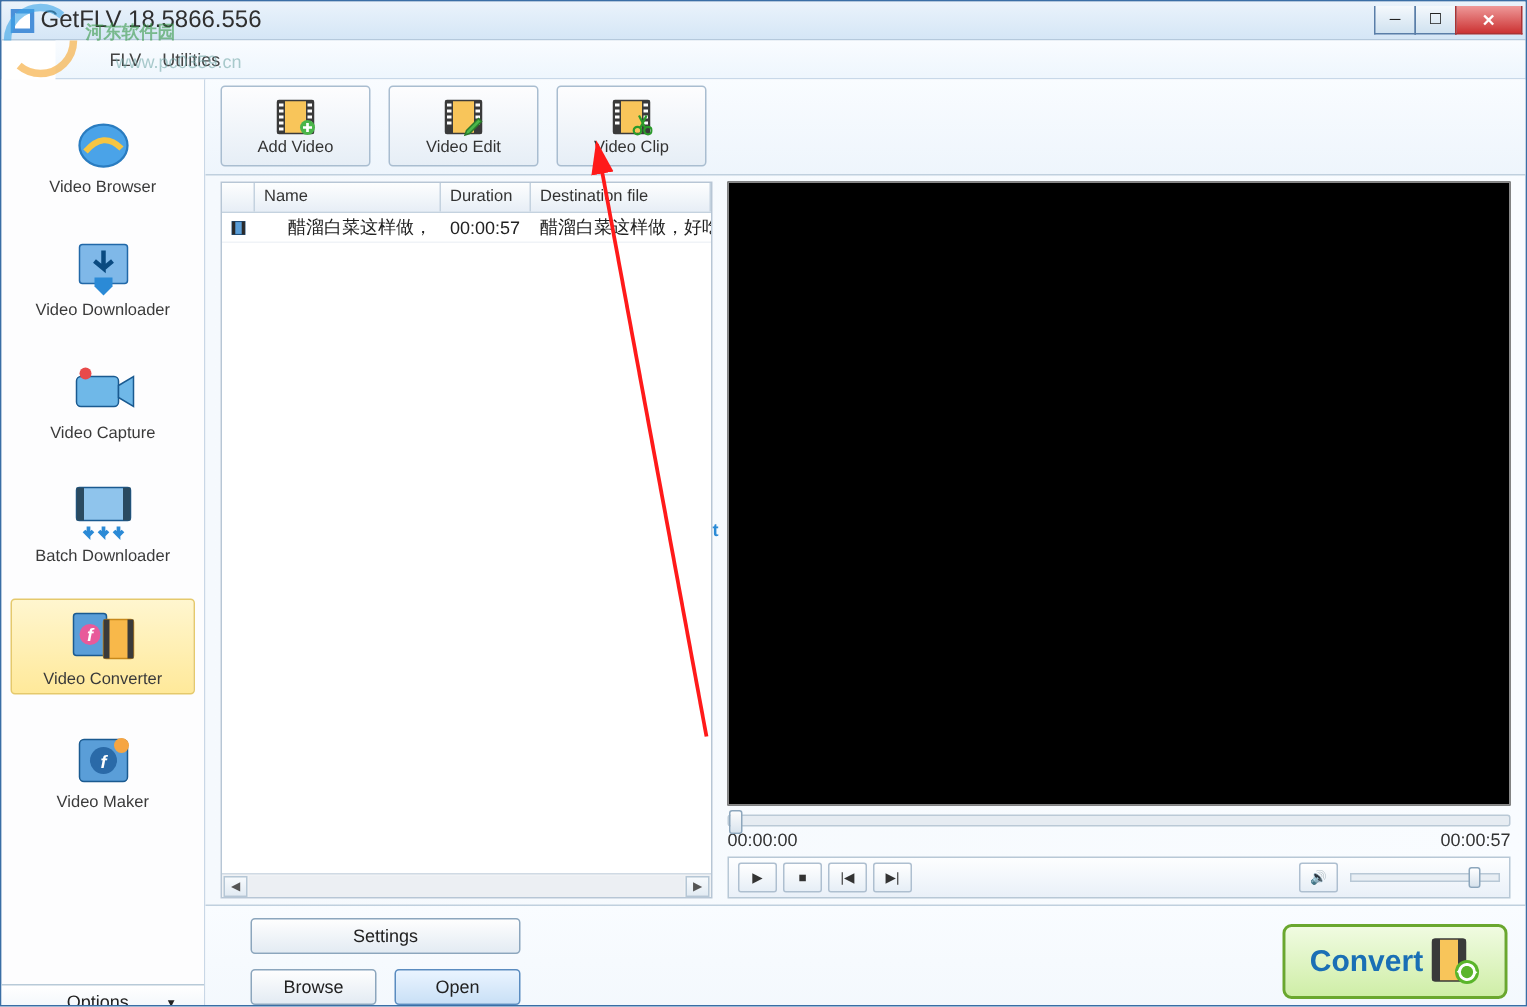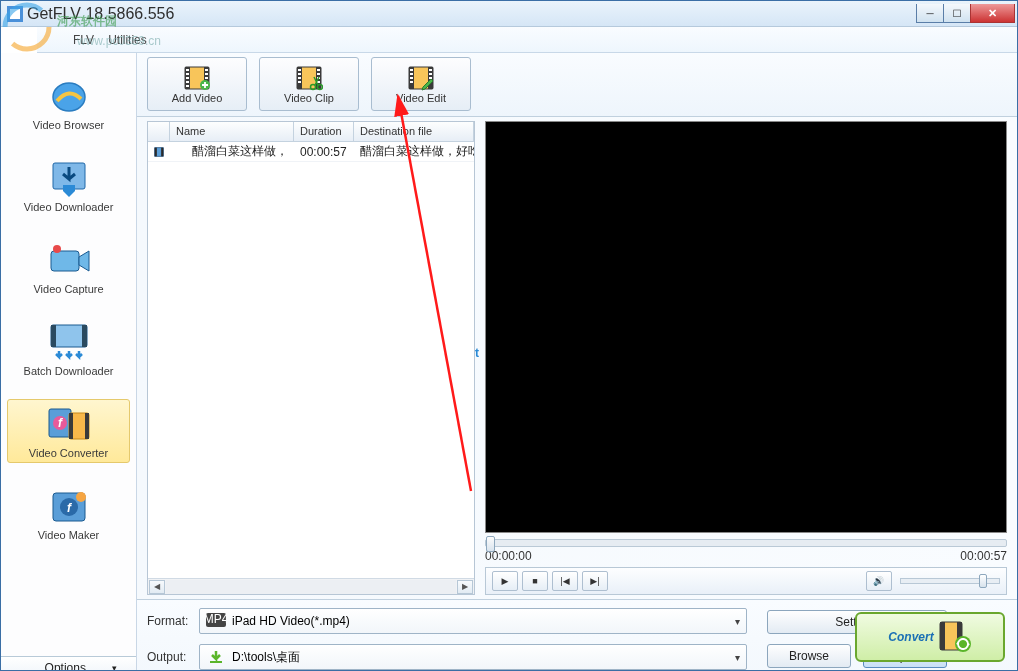--- a/index.html
+++ b/index.html
@@ -60,21 +60,21 @@
 .form-lbl { width: 52px; font-size: 12px; color: #333; }
 .combo { flex: 1; height: 26px; border: 1px solid #9fb4c7; background: linear-gradient(#fff, #f2f6fa); display: flex; align-items: center; padding: 0 6px; border-radius: 2px; position: relative; }
 .combo::after { content: "▾"; position: absolute; right: 6px; font-size: 10px; color: #444; }
 .combo-icon { width: 20px; height: 16px; margin-right: 6px; }
 .bot-mid { width: 180px; display: flex; flex-direction: column; gap: 10px; margin-left: 20px; }
 .std-btn { height: 24px; border: 1px solid #8ca6bd; border-radius: 3px; background: linear-gradient(#fefefe, #e3ebf3); font-size: 12px; color: #222; cursor: pointer; }
 .std-btn.open { background: linear-gradient(#eaf4ff, #c9e0f6); border-color: #5a8cc0; }
 .two-btn-row { display: flex; gap: 12px; }
 .two-btn-row .std-btn { flex: 1; }
 .big-convert { position: absolute; right: 12px; top: 12px; width: 150px; height: 50px; border: 2px solid #6aa72e; border-radius: 6px; background: linear-gradient(#f0fbe1, #cfeea7); display: flex; align-items: center; justify-content: center; cursor: pointer; }
-.big-convert .txt { font-size: 12px; font-weight: bold; font-style: italic; color: #1a6fb5; margin-right: 4px; }
+.big-convert .txt { font-size: 20px; font-weight: bold; color: #1a6fb5; margin-right: 4px; }
 .watermark { position: absolute; left: 0; top: 0; pointer-events: none; opacity: 0.6; }
 .arrow-annot { position: absolute; pointer-events: none; }
 .split-t { position: absolute; left: 474px; top: 345px; color: #2a8ad6; font-weight: bold; font-size: 12px; }
 
 
 </style>
 </head>
 <body>
 
 <div class="titlebar">
@@ -184,42 +184,42 @@
             <rect x="2" y="2" width="5" height="22" fill="#3a3a3a"></rect>
             <rect x="21" y="2" width="5" height="22" fill="#3a3a3a"></rect>
             <rect x="3" y="4" width="3" height="2" fill="#fff"></rect>
             <rect x="3" y="8" width="3" height="2" fill="#fff"></rect>
             <rect x="3" y="12" width="3" height="2" fill="#fff"></rect>
             <rect x="3" y="16" width="3" height="2" fill="#fff"></rect>
             <rect x="22" y="4" width="3" height="2" fill="#fff"></rect>
             <rect x="22" y="8" width="3" height="2" fill="#fff"></rect>
             <rect x="22" y="12" width="3" height="2" fill="#fff"></rect>
             <rect x="22" y="16" width="3" height="2" fill="#fff"></rect>
-            <circle cx="18" cy="22" r="2.5" fill="none" stroke="#2a9a2a" stroke-width="1.5"></circle>
-            <circle cx="25" cy="22" r="2.5" fill="none" stroke="#2a9a2a" stroke-width="1.5"></circle>
-            <path d="M20 20 l4-8 M23 20 l-4-8" stroke="#2a9a2a" stroke-width="1.5"></path>
+            <path d="M16 22 l8-8 2 2 -8 8 -3 1 z" fill="#4ab54a" stroke="#2a7a2a"></path>
           </svg>
-        <span class="lbl">Video Clip</span>
+        <span class="lbl">Video Edit</span>
       </div>
       <div class="tool-btn">
         <svg class="tool-icon" viewBox="0 0 28 26">
             <rect x="2" y="2" width="24" height="22" rx="1" fill="#f8c55a" stroke="#3a3a3a"></rect>
             <rect x="2" y="2" width="5" height="22" fill="#3a3a3a"></rect>
             <rect x="21" y="2" width="5" height="22" fill="#3a3a3a"></rect>
             <rect x="3" y="4" width="3" height="2" fill="#fff"></rect>
             <rect x="3" y="8" width="3" height="2" fill="#fff"></rect>
             <rect x="3" y="12" width="3" height="2" fill="#fff"></rect>
             <rect x="3" y="16" width="3" height="2" fill="#fff"></rect>
             <rect x="22" y="4" width="3" height="2" fill="#fff"></rect>
             <rect x="22" y="8" width="3" height="2" fill="#fff"></rect>
             <rect x="22" y="12" width="3" height="2" fill="#fff"></rect>
             <rect x="22" y="16" width="3" height="2" fill="#fff"></rect>
-            <path d="M16 22 l8-8 2 2 -8 8 -3 1 z" fill="#4ab54a" stroke="#2a7a2a"></path>
+            <circle cx="18" cy="22" r="2.5" fill="none" stroke="#2a9a2a" stroke-width="1.5"></circle>
+            <circle cx="25" cy="22" r="2.5" fill="none" stroke="#2a9a2a" stroke-width="1.5"></circle>
+            <path d="M20 20 l4-8 M23 20 l-4-8" stroke="#2a9a2a" stroke-width="1.5"></path>
           </svg>
-        <span class="lbl">Video Edit</span>
+        <span class="lbl">Video Clip</span>
       </div>
     </div>
 
     <div class="center">
 
       <div class="list-panel">
         <div class="list-header">
           <div class="col col-w0"></div>
           <div class="col col-name">Name</div>
           <div class="col col-dur">Duration</div>
@@ -266,42 +266,20 @@
             <div class="ctrl-btn" style="margin-right:0">🔊</div>
             <div class="vol-track">
               <div class="vol-thumb"></div>
             </div>
           </div>
         </div>
       </div>
     </div>
 
     <div class="bottom">
-      <div class="bot-left">
-        <div class="form-row">
-          <span class="form-lbl">Format:</span>
-          <div class="combo">
-            <svg class="combo-icon" viewBox="0 0 20 16">
-                <rect width="20" height="14" rx="2" fill="#444"></rect>
-                <text x="10" y="10" text-anchor="middle" font-size="6" fill="#fff">MP4</text>
-              </svg>
-            <span>iPad HD Video(*.mp4)</span>
-          </div>
-        </div>
-        <div class="form-row" style="margin-bottom:0">
-          <span class="form-lbl">Output:</span>
-          <div class="combo">
-            <svg class="combo-icon" viewBox="0 0 20 16">
-                <path d="M10 2 v8 l-4-4 m4 4 l4-4" stroke="#5ab52a" stroke-width="2.5" fill="none"></path>
-                <rect x="4" y="12" width="12" height="2" fill="#5ab52a"></rect>
-              </svg>
-            <span>D:\tools\桌面</span>
-          </div>
-        </div>
-      </div>
       <div class="bot-mid">
         <button class="std-btn">Settings</button>
         <div class="two-btn-row">
           <button class="std-btn">Browse</button>
           <button class="std-btn open">Open</button>
         </div>
       </div>
       <div class="big-convert">
         <span class="txt">Convert</span>
         <svg width="34" height="34" viewBox="0 0 34 34">

